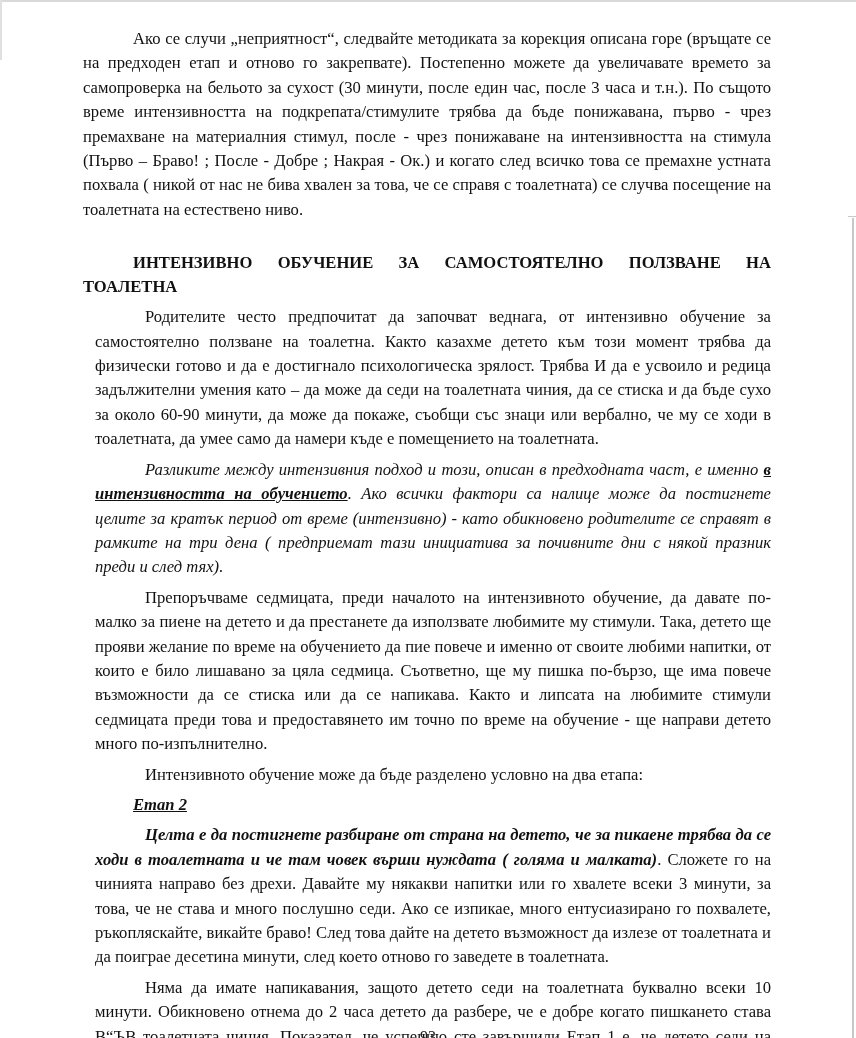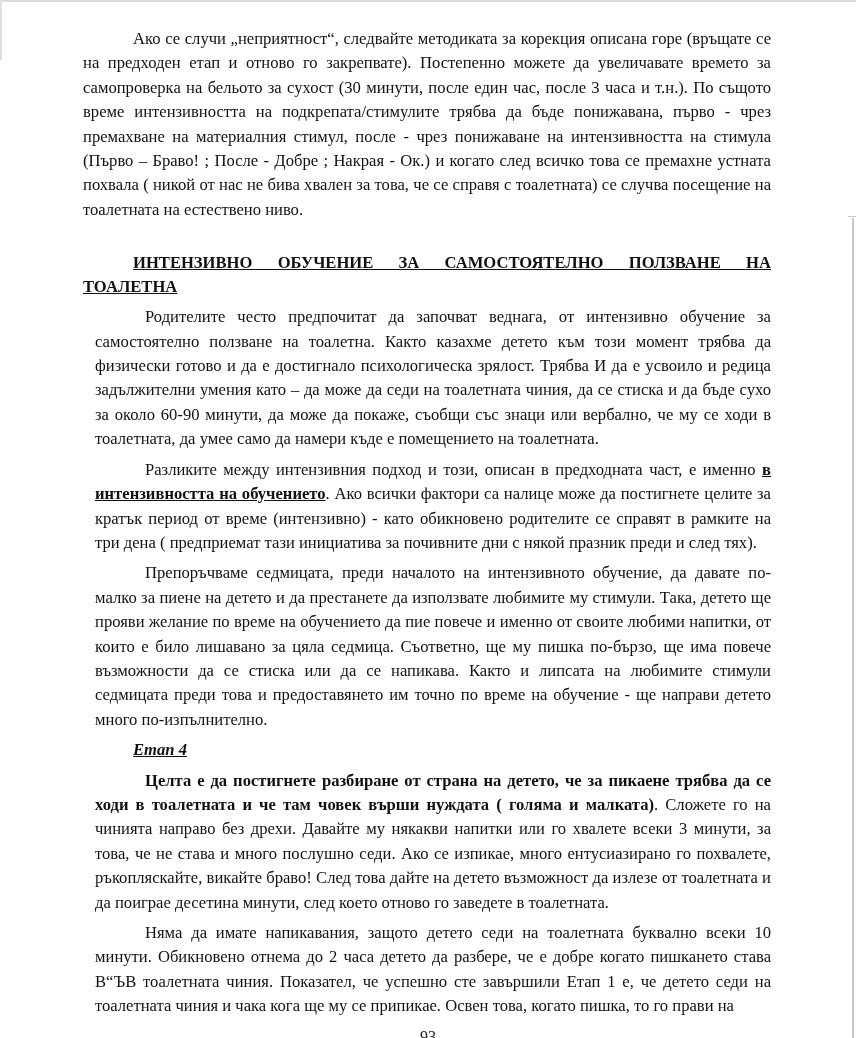--- a/index.html
+++ b/index.html
@@ -26,27 +26,27 @@
   .page {
     position: absolute; left: 83px; top: 27px; width: 688px;
     font-size: 16.6px; line-height: 24.4px;
     text-align: justify;
   }
   p { margin: 0; }
   .indent { text-indent: 50px; }
   .gap-s { margin-top: 6px; margin-left: 12px; }
   .gap-l { margin-top: 34px; }
   .heading {
-    font-weight: bold; text-decoration: underline;
+    font-weight: bold; 
     text-align: justify; text-align-last: left;
     text-indent: 50px; word-spacing: 14px;
     line-height: 24px;
     margin-top: 29px;
   }
-  .italic { }
+  .italic { font-style: italic; }
   .bold { font-weight: bold; }
   .u { text-decoration: underline; }
   .stage {
     margin-left: 50px; font-weight: bold; font-style: italic; text-decoration: underline;
   }
   .page-number {
     position: absolute; left: 0; width: 856px; top: 1028px;
     text-align: center; font-size: 16px; color: #222;
   }
 </style>
@@ -62,21 +62,22 @@
   <p class="indent">Ако се случи „неприятност“, следвайте методиката за корекция описана горе (връщате се на предходен етап и отново го закрепвате). Постепенно можете да увеличавате времето за самопроверка на бельото за сухост (30 минути, после един час, после 3 часа и т.н.). По същото време интензивността на подкрепата/стимулите трябва да бъде понижавана, първо - чрез премахване на материалния стимул, после  - чрез понижаване на интензивността на стимула (Първо – Браво! ; После -  Добре ; Накрая - Ок.)  и когато след всичко това се премахне устната  похвала ( никой от нас не бива хвален за това, че се справя с тоалетната) се случва посещение на тоалетната на естествено ниво.</p>
 
   <p class="heading gap-l">ИНТЕНЗИВНО ОБУЧЕНИЕ ЗА САМОСТОЯТЕЛНО ПОЛЗВАНЕ НА ТОАЛЕТНА</p>
 
   <p class="indent gap-s"> Родителите често предпочитат да започват веднага, от интензивно обучение за самостоятелно ползване на тоалетна. Както казахме детето към този момент трябва да физически готово и да е достигнало психологическа зрялост. Трябва И да е усвоило и редица задължителни умения като – да може да седи на тоалетната чиния, да се стиска и да бъде сухо за около 60-90 минути, да може да покаже, съобщи със знаци или вербално, че му се ходи в тоалетната, да умее само да намери къде е помещението на тоалетната.</p>
 
   <p class="indent italic gap-s"><span>Разликите между интензивния подход и този, описан в предходната част, е именно </span><span class="bold u">в интензивността на обучението</span><span>. Ако всички фактори са налице може да постигнете целите за кратък  период от време (интензивно) - като обикновено родителите се справят в рамките на три дена ( предприемат тази инициатива за почивните дни с някой празник преди и след тях).</span></p>
 
   <p class="indent gap-s">Препоръчваме седмицата, преди началото на интензивното обучение, да давате по-малко за пиене на детето и да престанете да използвате любимите му  стимули. Така, детето ще прояви желание по време на обучението да пие повече и именно от своите любими напитки, от които е било лишавано за цяла седмица. Съответно, ще му пишка по-бързо, ще има повече възможности да се стиска или да се напикава. Както и липсата на любимите стимули седмицата преди това и предоставянето им точно по време на обучение -  ще направи детето много по-изпълнително.</p>
 
+  <p class="indent gap-s">Интензивното обучение може да бъде разделено условно на два етапа:</p>
 
-  <p class="stage gap-s"><span>Етап 4</span></p>
+  <p class="stage gap-s"><span>Етап 2</span></p>
 
   <p class="indent gap-s"><span class="bold italic">Целта е да постигнете разбиране от страна на детето, че за пикаене трябва да се ходи в тоалетната и че там човек върши нуждата ( голяма и малката)</span><span>. Сложете го на чинията направо без дрехи. Давайте му някакви напитки или го хвалете всеки 3 минути, за това, че не става и много послушно седи. Ако се изпикае, много ентусиазирано го похвалете, ръкопляскайте, викайте браво! След това дайте на детето възможност да излезе от тоалетната и да поиграе десетина минути, след което отново го заведете в тоалетната.</span></p>
 
   <p class="indent gap-s">Няма да имате напикавания, защото детето седи на тоалетната буквално всеки 10 минути.  Обикновено отнема до 2 часа детето да разбере, че е добре когато пишкането става В“ЪВ тоалетната чиния. Показател, че успешно сте завършили Етап 1 е, че детето седи на тоалетната чиния и чака кога ще му се припикае. Освен това, когато пишка, то го прави на</p>
 </div>
 
 <div class="page-number">93</div>
 
 </body></html>

